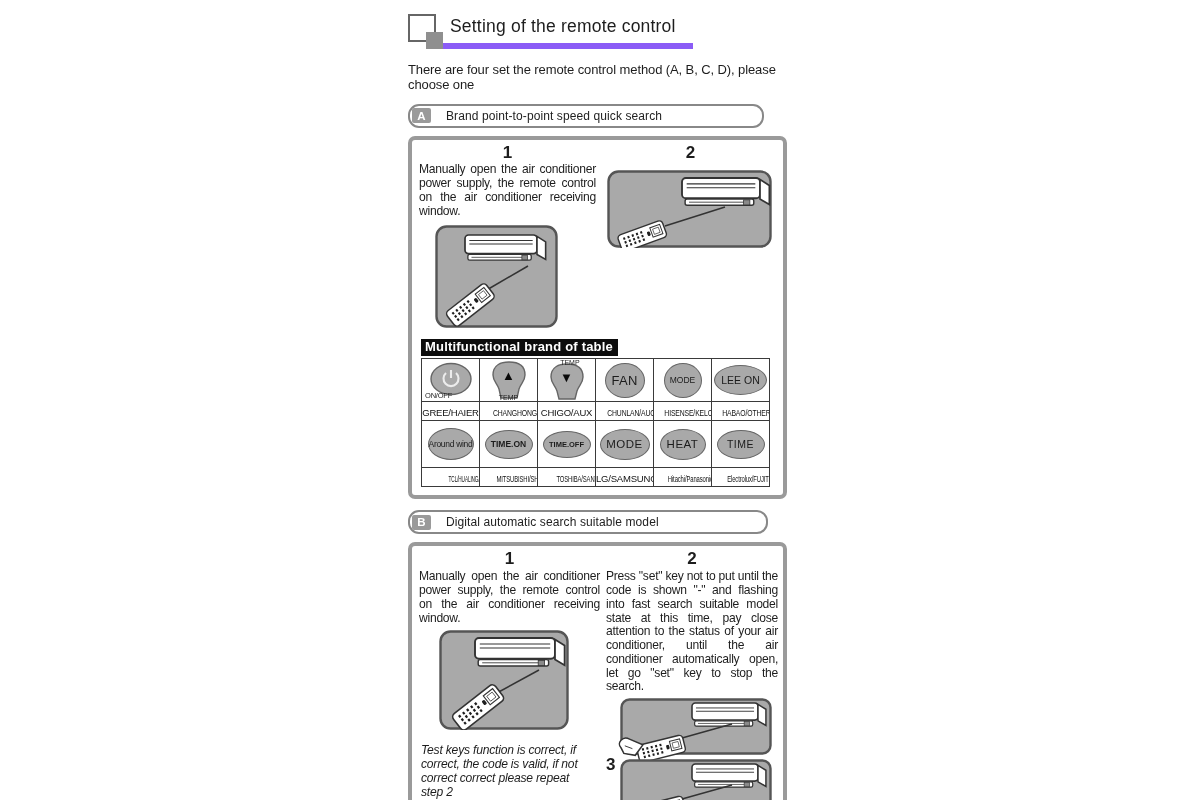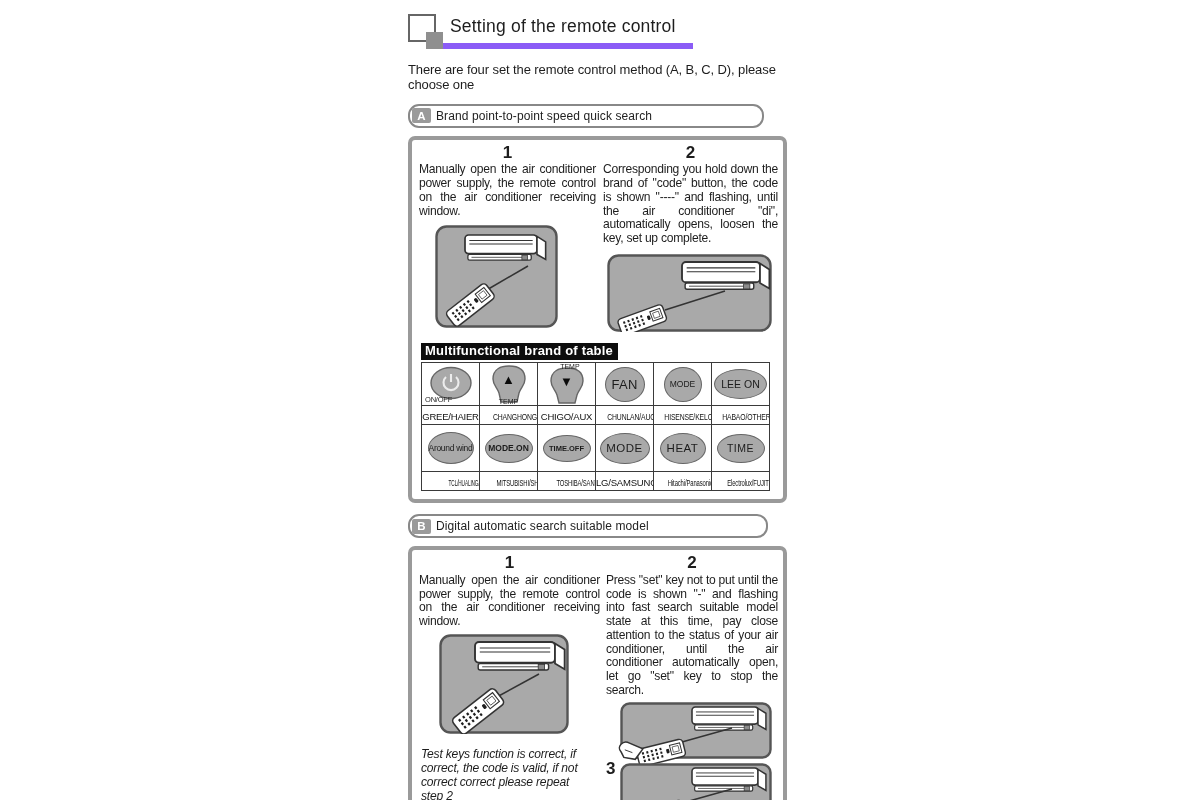--- a/index.html
+++ b/index.html
@@ -14,21 +14,21 @@
     border-bottom:6px solid #8b5cf6;padding:4px 10px 6px 12px;width:233px;}
 
   .intro{margin:13px 0 0 0;font-size:13px;line-height:1.18;width:370px;letter-spacing:-.1px;}
 
   
   .pill{display:flex;align-items:center;border:2px solid #888;border-radius:11px;height:18px;
     padding:1px 2px;margin-top:11px;background:#fff;}
   .pill-a{width:348px;} .pill-b{width:352px;}
   .badge{width:19px;height:15px;background:#9a9a9a;color:#fff;font-size:11.5px;font-weight:bold;
     display:flex;align-items:center;justify-content:center;border-radius:2px;flex:0 0 auto;}
-  .pill-label{font-size:12px;margin-left:5px;letter-spacing:.1px;color:#222;white-space:nowrap;}
+  .pill-label{font-size:12px;margin-left:15px;letter-spacing:.1px;color:#222;white-space:nowrap;}
 
   
   .bigbox{border:4px solid #9a9a9a;border-radius:7px;background:#fff;margin-top:8px;width:379px;
     box-sizing:border-box;padding:2px 0 8px 0;}
   .cols{display:flex;padding:0 5px 0 7px;}
   .colL-a{width:177px;flex:0 0 auto;}
   .colR-a{flex:1;padding-left:7px;}
   .colL-b{width:181px;flex:0 0 auto;}
   .colR-b{flex:1;padding-left:6px;position:relative;}
   .stepnum{text-align:center;font-weight:bold;font-size:17px;line-height:1.1;margin:2px 0 1px 0;}
@@ -126,21 +126,20 @@
         <div class="steptext">Manually open the air conditioner power supply, the remote control on the air conditioner receiving window.</div>
         <svg class="scene scene-a1" width="123" height="103" viewBox="0 0 123 103">
           <rect x="1.5" y="1.5" width="120" height="100" rx="10" fill="#a9a9a9" stroke="#555" stroke-width="2.4"></rect>
           <use href="#ac-unit" transform="translate(30,10) scale(0.72)"></use>
           <line x1="50" y1="66" x2="93" y2="41" stroke="#333" stroke-width="1.5"></line>
           <use href="#remote" transform="translate(10,88) rotate(-38) scale(0.58)"></use>
         </svg>
       </div>
       <div class="colR-a">
         <div class="stepnum">2</div>
-        <div class="steptext">Corresponding you hold down the brand of "code" button, the code is shown "----" and flashing, until the air conditioner "di", automatically opens, loosen the key, set up complete.</div>
         <svg class="scene scene-a2" width="165" height="78" viewBox="0 0 165 78">
           <rect x="1.5" y="1.5" width="162" height="75" rx="10" fill="#a9a9a9" stroke="#555" stroke-width="2.4"></rect>
           <use href="#ac-unit" transform="translate(75,8) scale(0.78)"></use>
           <line x1="58" y1="56" x2="118" y2="37" stroke="#333" stroke-width="1.5"></line>
           <use href="#remote" transform="translate(10,66) rotate(-20) scale(0.55)"></use>
         </svg>
       </div>
     </div>
 
     
@@ -195,21 +194,21 @@
         <td class="brand-cell"><span class="bt b-m">HABAO/OTHERS</span></td>
       </tr>
       <tr>
         <td class="btn-cell2">
           <div class="oval o-around">
                 <span>Around wind</span>
               </div>
         </td>
         <td class="btn-cell2">
           <div class="oval o-timeon">
-                <span>MODE.ON</span>
+                <span>TIME.ON</span>
               </div>
         </td>
         <td class="btn-cell2">
           <div class="oval o-timeoff">
                 <span>TIME.OFF</span>
               </div>
         </td>
         <td class="btn-cell2">
           <div class="oval o-cool">
                 <span>MODE</span>

